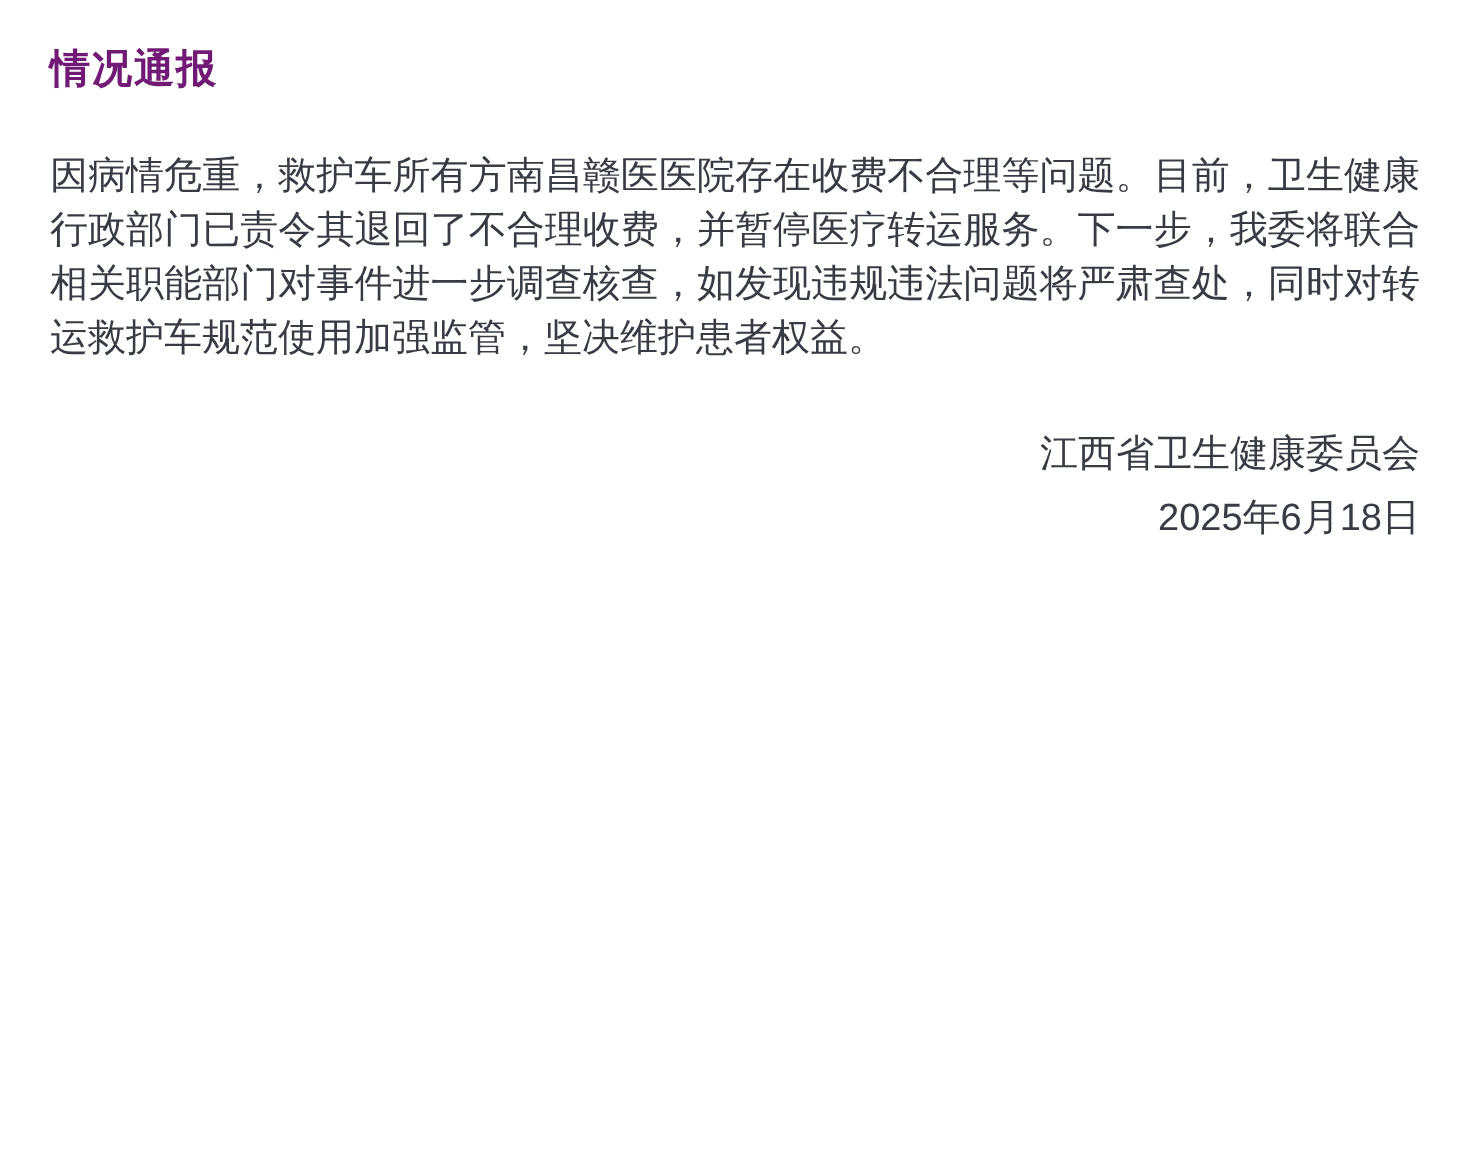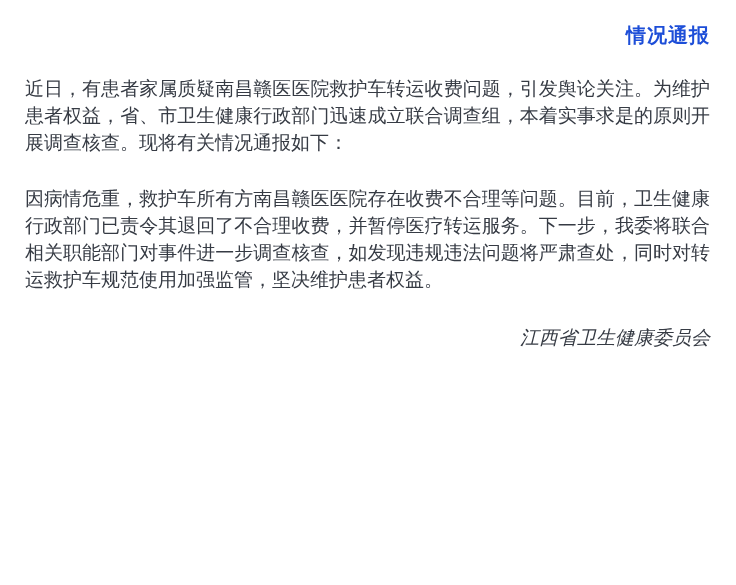--- a/index.html
+++ b/index.html
@@ -11,24 +11,24 @@
     position: relative;
     width: 736px;
     height: 585px;
     background: #ffffff;
     box-sizing: border-box;
     padding: 16px 26px 0 25px;
     overflow: hidden;
     font-family: "Liberation Sans", "DejaVu Sans", sans-serif;
   }
   .notice-title {
-    text-align: right;
+    text-align: left;
     font-size: 20px;
     font-weight: bold;
-    color: #1d4ed8;
+    color: #701a75;
     letter-spacing: 1px;
     margin: 6px 0 15px 0;
     line-height: 27px;
   }
   .body-text {
     margin-top: 26px;
   }
   .para {
     font-size: 19px;
     line-height: 27px;
@@ -37,35 +37,34 @@
     text-justify: inter-ideograph;
     margin: 0 0 29px 0;
     word-break: break-all;
   }
   .signature {
     text-align: right;
     color: #363b44;
     font-size: 19px;
     line-height: 32px;
     margin-top: 22px;
-    font-style: italic;
   }
   .signature div {
     display: block;
   }
 </style>
 </head>
 <body>
 
 <div class="page">
   <h1 class="notice-title">情况通报</h1>
 
   <div class="body-text">
-    <p class="para">近日，有患者家属质疑南昌赣医医院救护车转运收费问题，引发舆论关注。为维护患者权益，省、市卫生健康行政部门迅速成立联合调查组，本着实事求是的原则开展调查核查。现将有关情况通报如下：</p>
 
 
     <p class="para">因病情危重，救护车所有方南昌赣医医院存在收费不合理等问题。目前，卫生健康行政部门已责令其退回了不合理收费，并暂停医疗转运服务。下一步，我委将联合相关职能部门对事件进一步调查核查，如发现违规违法问题将严肃查处，同时对转运救护车规范使用加强监管，坚决维护患者权益。</p>
   </div>
 
   <div class="signature">
     <div>江西省卫生健康委员会</div>
+    <div>2025年6月18日</div>
   </div>
 </div>
 
 </body></html>

